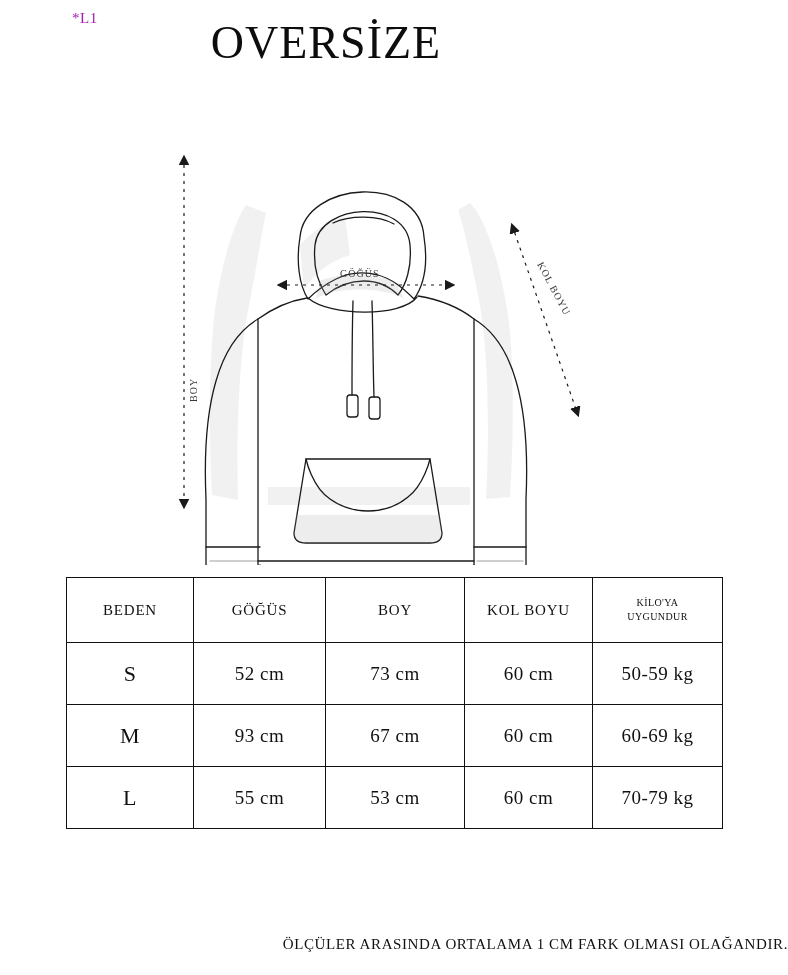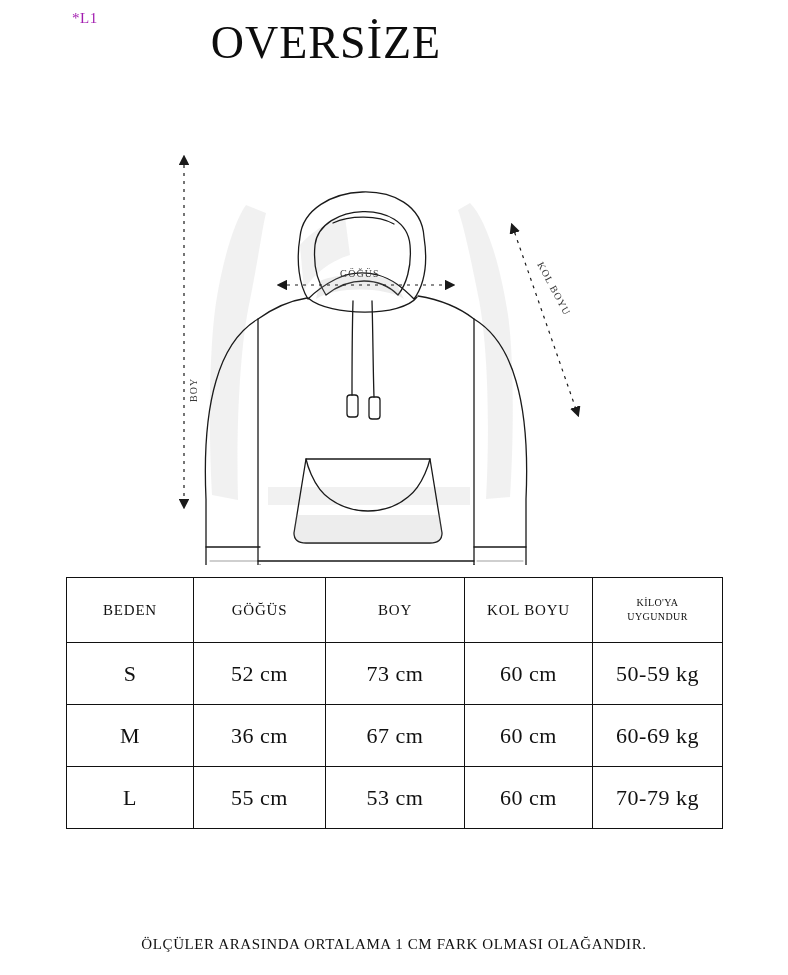--- a/index.html
+++ b/index.html
@@ -103,38 +103,38 @@
     font-size: 15px;
     letter-spacing: 0.8px;
   }
   .size-table thead th.small-head {
     font-size: 10px;
     line-height: 14px;
     letter-spacing: 0.4px;
   }
   .size-table tbody td {
     height: 59px;
-    font-size: 22px;
+    font-size: 19px;
     letter-spacing: 0.5px;
   }
   .size-table tbody td.beden-cell {
     font-size: 22px;
   }
   .col-beden { width: 127px; }
   .col-gogus { width: 132px; }
   .col-boy   { width: 139px; }
   .col-kol   { width: 128px; }
   .col-kilo  { width: 130px; }
 
   .footnote {
     position: absolute;
     left: 0;
     top: 936px;
     width: 788px;
-    text-align: center;
+    text-align: right;
     font-family: "Liberation Serif", serif;
     font-size: 15px;
     letter-spacing: 0.6px;
     color: #111111;
   }
 </style>
 </head>
 <body>
 
 <div class="page">
@@ -235,21 +235,21 @@
     <tbody>
       <tr>
         <td class="beden-cell">S</td>
         <td>52 cm</td>
         <td>73 cm</td>
         <td>60  cm</td>
         <td>50-59 kg</td>
       </tr>
       <tr>
         <td class="beden-cell">M</td>
-        <td>36 cm</td>
+        <td>93 cm</td>
         <td>67 cm</td>
         <td>60 cm</td>
         <td>60-69 kg</td>
       </tr>
       <tr>
         <td class="beden-cell">L</td>
         <td>55 cm</td>
         <td>53 cm</td>
         <td>60 cm</td>
         <td>70-79 kg</td>

